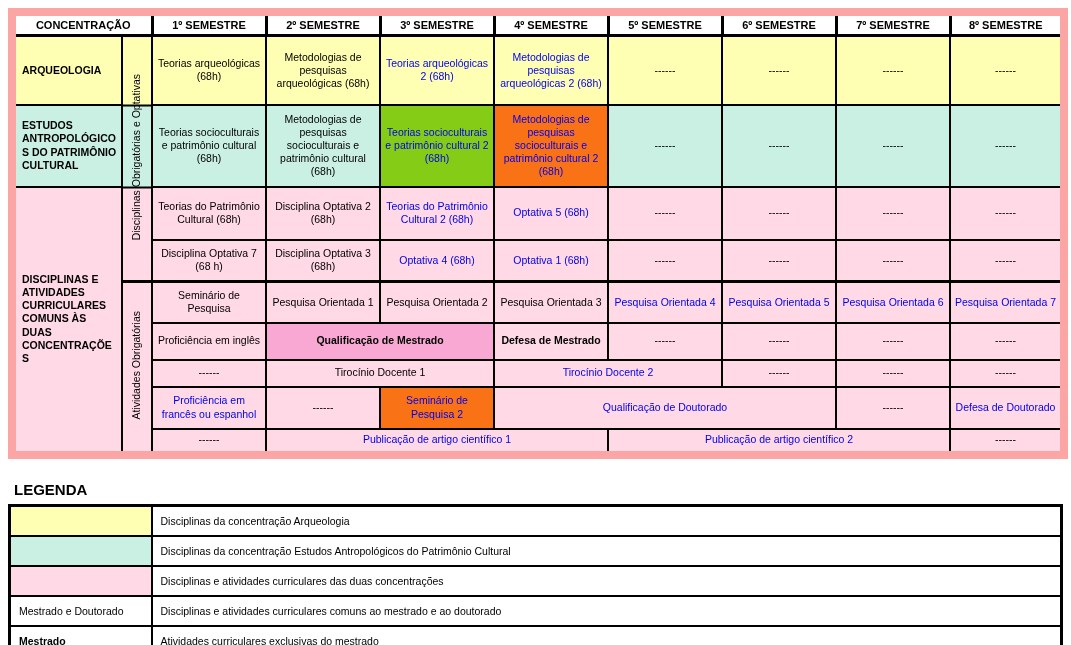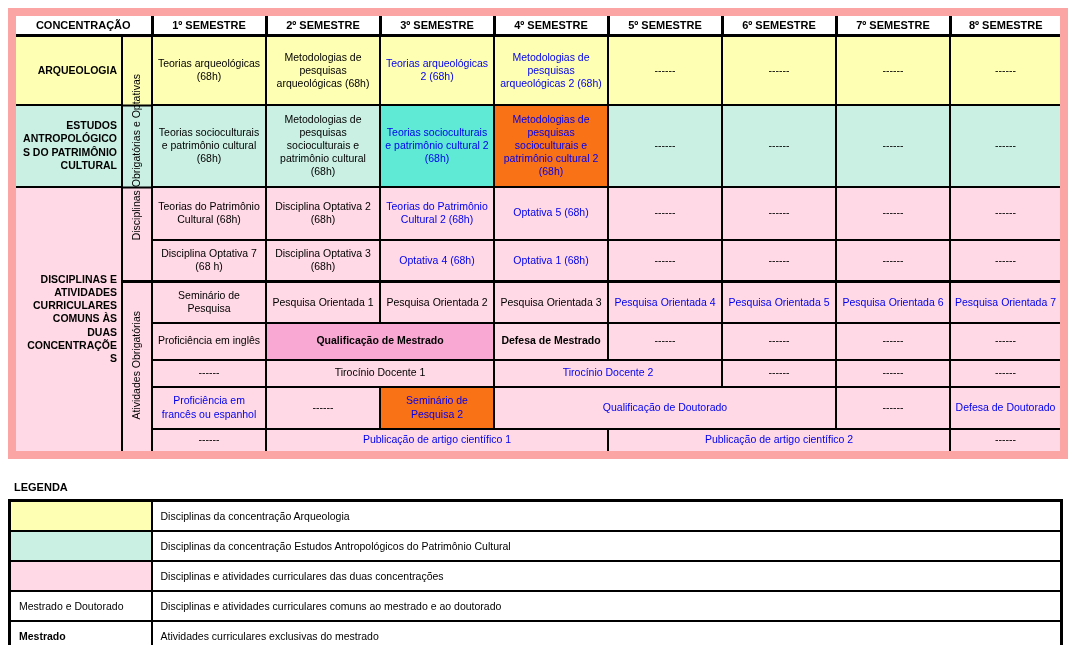--- a/index.html
+++ b/index.html
@@ -7,37 +7,37 @@
   .page{padding:8px;}
 
   table{border-collapse:collapse;table-layout:fixed;width:1055px;}
 
   
   #main-table{border:8px solid #fca5a5;}
   #main-table th{border:3px solid #000;background:#fff;font-size:11px;font-weight:bold;
                  text-align:center;vertical-align:middle;padding:3px 2px;}
   #main-table td{border:2px solid #000;font-size:10.5px;line-height:1.25;text-align:center;
                  vertical-align:middle;padding:1px 3px;overflow:hidden;word-wrap:break-word;}
-  #main-table td.rowlabel{text-align:right;font-weight:bold;padding-left:6px;padding-right:4px;}
+  #main-table td.rowlabel{text-align:left;font-weight:bold;padding-left:6px;padding-right:4px;}
   #main-table td.blue{color:#0000EE;}
   #main-table td.bold{font-weight:bold;}
   #main-table tr.section-start td{border-top:3px solid #000;}
   #main-table td.vcell{padding:0;text-align:center;}
   .vtext{writing-mode:vertical-rl;transform:rotate(180deg);display:inline-block;
          font-size:10.5px;white-space:nowrap;}
   
   td.vcell-multi{background:linear-gradient(to bottom,
       #FFFFB3 0px, #FFFFB3 67px,
       #000 67px, #000 69px,
       #CAF0E4 69px, #CAF0E4 149px,
       #000 149px, #000 151px,
       #FFD9E5 151px, #FFD9E5 100%);}
 
   
-  .legend-title{font-weight:bold;font-size:11px;margin:22px 0 6px 6px;}
+  .legend-title{font-weight:bold;font-size:15px;margin:22px 0 6px 6px;}
   #legend-table{border:3px solid #000;}
   #legend-table td{border:2px solid #000;font-size:10.5px;height:24px;padding:2px 8px;
                    text-align:left;vertical-align:middle;overflow:hidden;}
   #legend-table td.lbl-bold{font-weight:bold;}
 </style>
 </head>
 <body>
 
 <div class="page">
 
@@ -78,21 +78,21 @@
           <td class="blue" style="background: rgb(255, 255, 179);">Metodologias de pesquisas arqueológicas 2 (68h)</td>
           <td style="background: rgb(255, 255, 179);">------</td>
           <td style="background: rgb(255, 255, 179);">------</td>
           <td style="background: rgb(255, 255, 179);">------</td>
           <td style="background: rgb(255, 255, 179);">------</td>
         </tr>
         <tr style="height: 82px;">
           <td class="rowlabel" style="background: rgb(202, 240, 228);">ESTUDOS ANTROPOLÓGICOS DO PATRIMÔNIO CULTURAL</td>
           <td style="background: rgb(202, 240, 228);">Teorias socioculturais e patrimônio cultural (68h)</td>
           <td style="background: rgb(202, 240, 228);">Metodologias de pesquisas socioculturais e patrimônio cultural (68h)</td>
-          <td class="blue" style="background: #5eead4;">Teorias socioculturais e patrimônio cultural 2 (68h)</td>
+          <td class="blue" style="background: #84cc16;">Teorias socioculturais e patrimônio cultural 2 (68h)</td>
           <td class="blue" style="background: #f97316;">Metodologias de pesquisas socioculturais e patrimônio cultural 2 (68h)</td>
           <td style="background: rgb(202, 240, 228);">------</td>
           <td style="background: rgb(202, 240, 228);">------</td>
           <td style="background: rgb(202, 240, 228);">------</td>
           <td style="background: rgb(202, 240, 228);">------</td>
         </tr>
         <tr style="height: 53px;">
           <td rowspan="7" class="rowlabel" style="background: rgb(255, 217, 229);">DISCIPLINAS E ATIVIDADES CURRICULARES COMUNS ÀS DUAS CONCENTRAÇÕES</td>
           <td style="background: rgb(255, 217, 229);">Teorias do Patrimônio Cultural (68h)</td>
           <td style="background: rgb(255, 217, 229);">Disciplina Optativa 2 (68h)</td>

